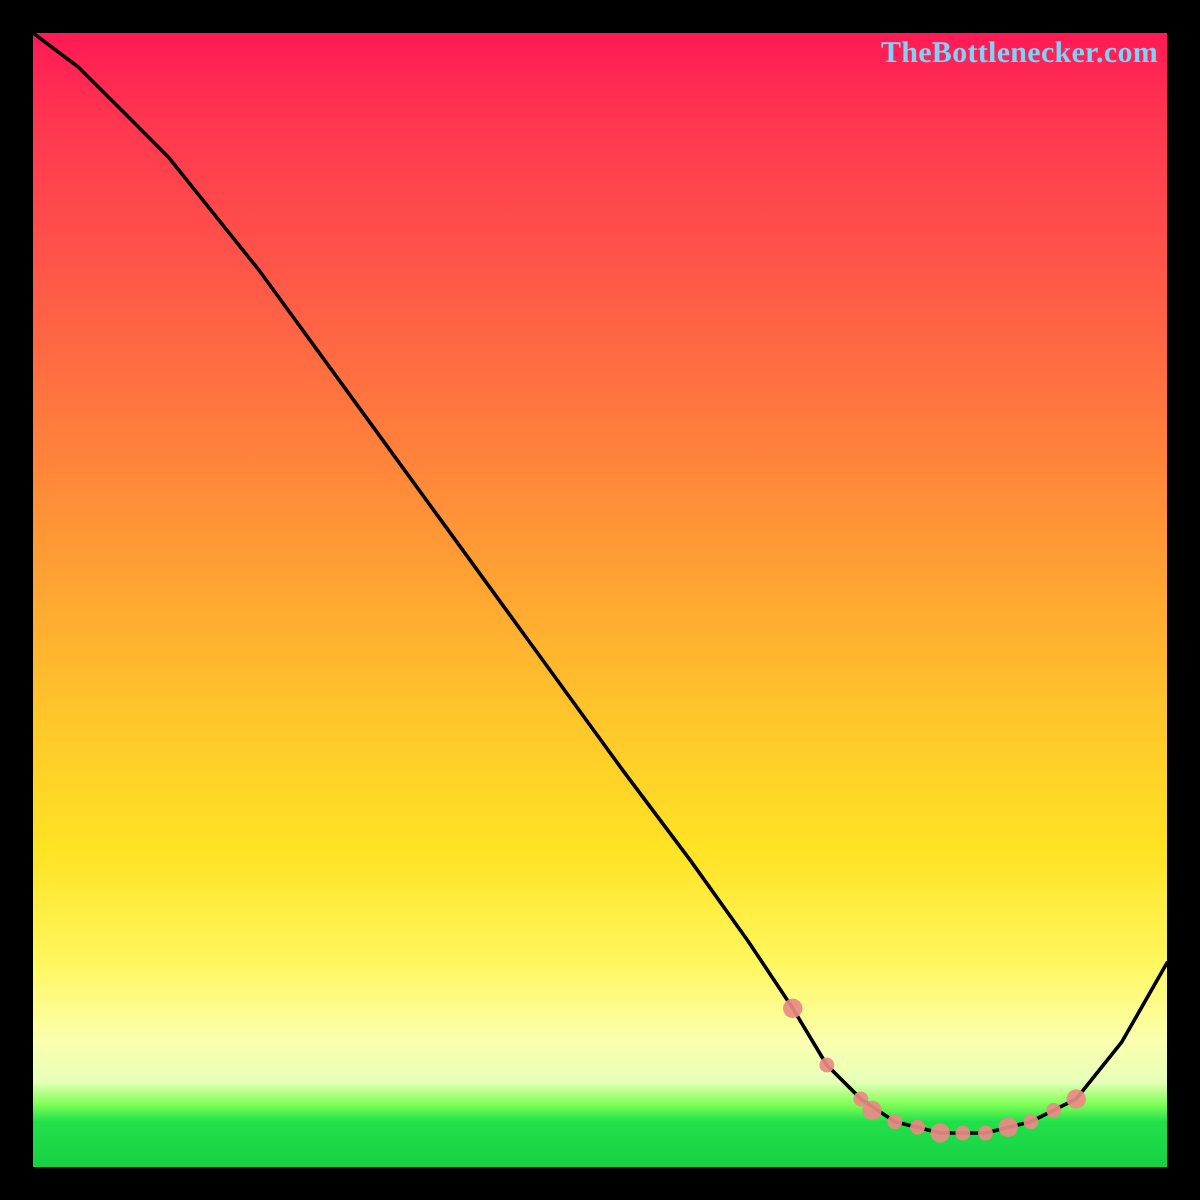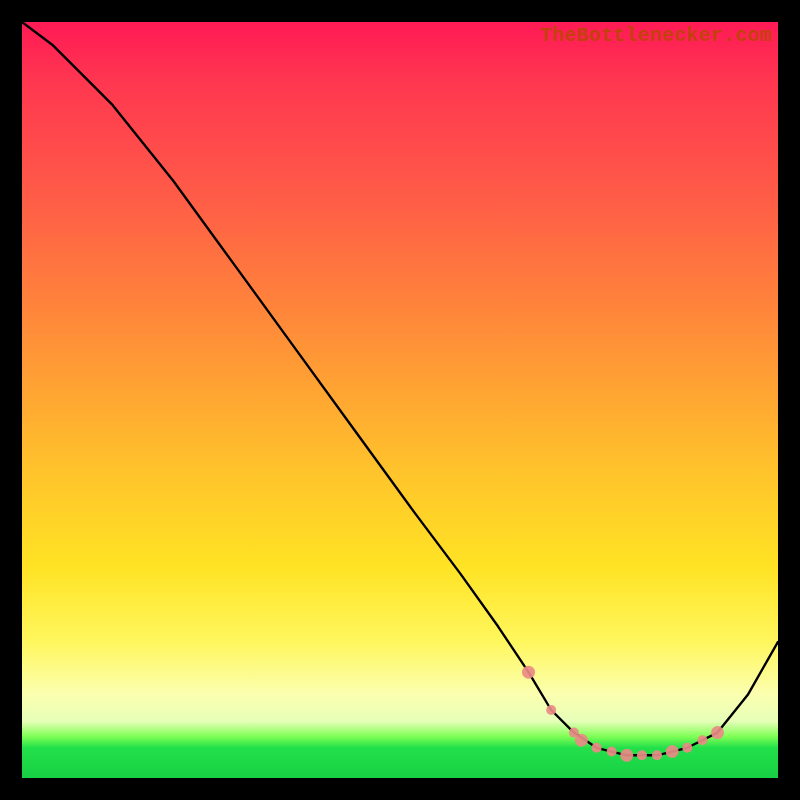--- a/index.html
+++ b/index.html
@@ -53,24 +53,24 @@
     position: absolute;
     left: 0;
     top: 0;
     width: 756px;
     height: 756px;
   }
   .watermark {
     position: absolute;
     top: 2px;
     right: 6px;
-    font-family: Liberation Mono, monospace;
+    font-family: Liberation Serif, serif;
     font-size: 20px;
     font-weight: bold;
-    color: #c2410c;
+    color: #7dd3fc;
     letter-spacing: 0.2px;
     pointer-events: none;
     user-select: none;
   }
 </style>
 </head>
 <body>
 
 <div class="frame">
   <div class="plot-area">

